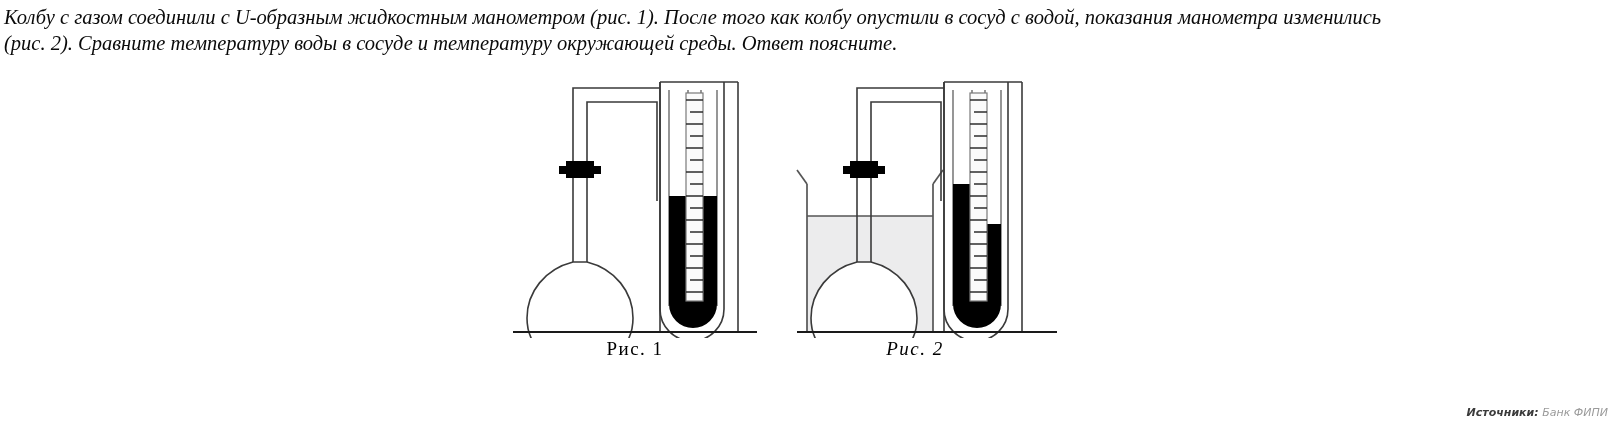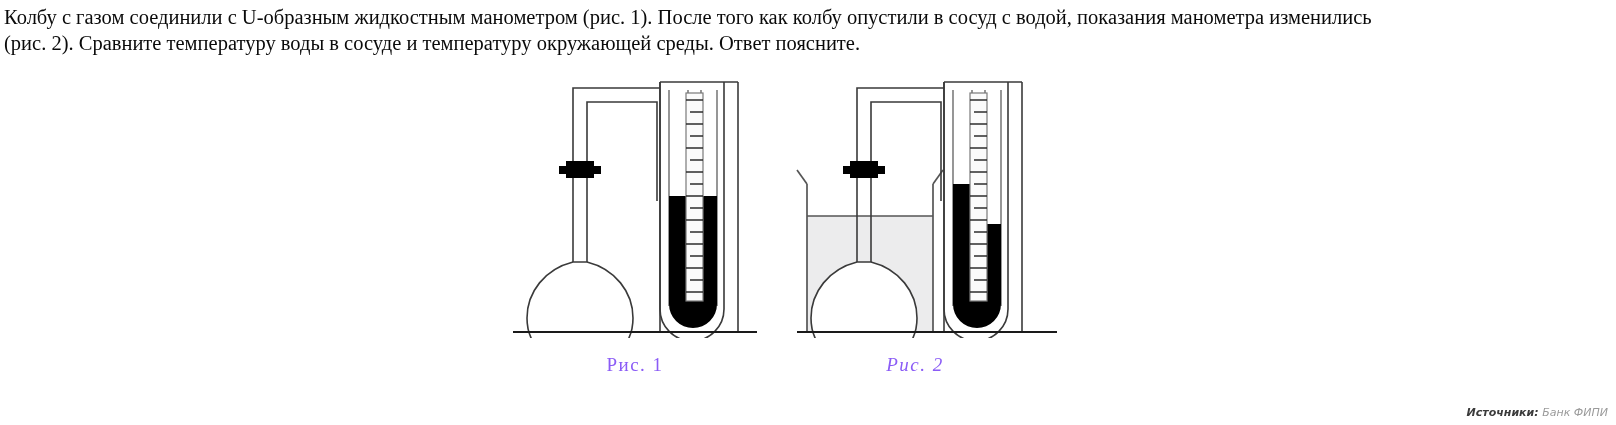--- a/index.html
+++ b/index.html
@@ -24,20 +24,21 @@
     top: 4px;
     width: 1606px;
     font-size: 20.5px;
     line-height: 26px;
     text-align: left;
     color: #0a0a0a;
   }
   #problem-statement .stmt-line {
     display: block;
     white-space: nowrap;
+    font-style: italic;
   }
 
   
   #figures {
     position: absolute;
     left: 0;
     top: 66px;
     width: 1616px;
     height: 300px;
   }
@@ -48,22 +49,21 @@
   #figure-1 { left: 505px; }
   #figure-2 { left: 785px; font-style: italic; }
 
   .figure-caption {
     position: absolute;
     top: 272px;
     width: 260px;
     text-align: center;
     font-size: 19px;
     letter-spacing: 1.5px;
-    color: #8b5cf6;
-    margin-top: 16px;
+    color: #000000;
   }
 
   
   #source-line {
     position: absolute;
     right: 8px;
     bottom: 6px;
     font-family: "DejaVu Sans", "Liberation Sans", sans-serif;
     font-style: italic;
     font-size: 11px;

